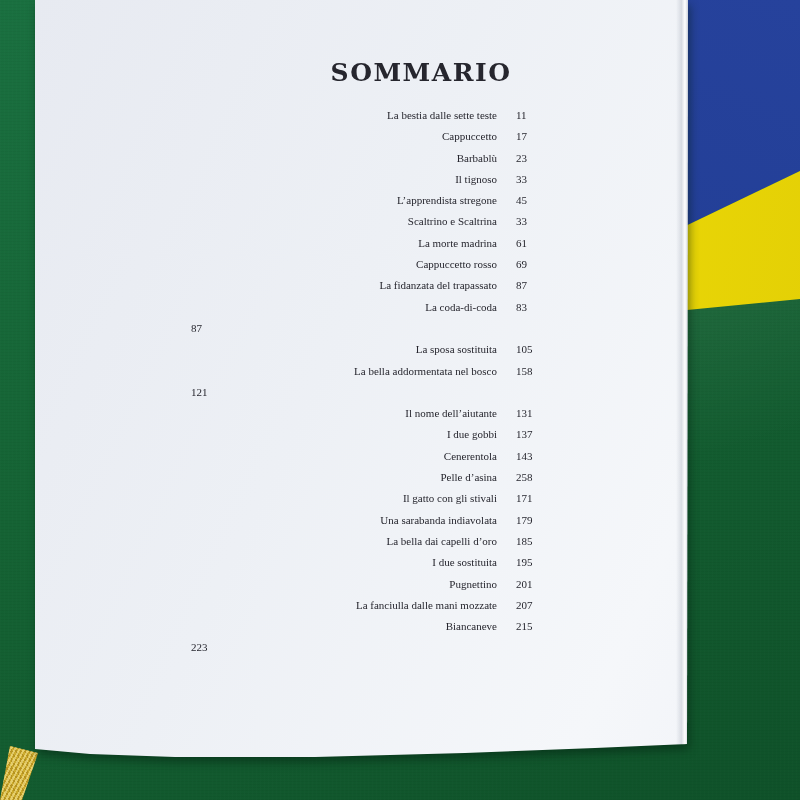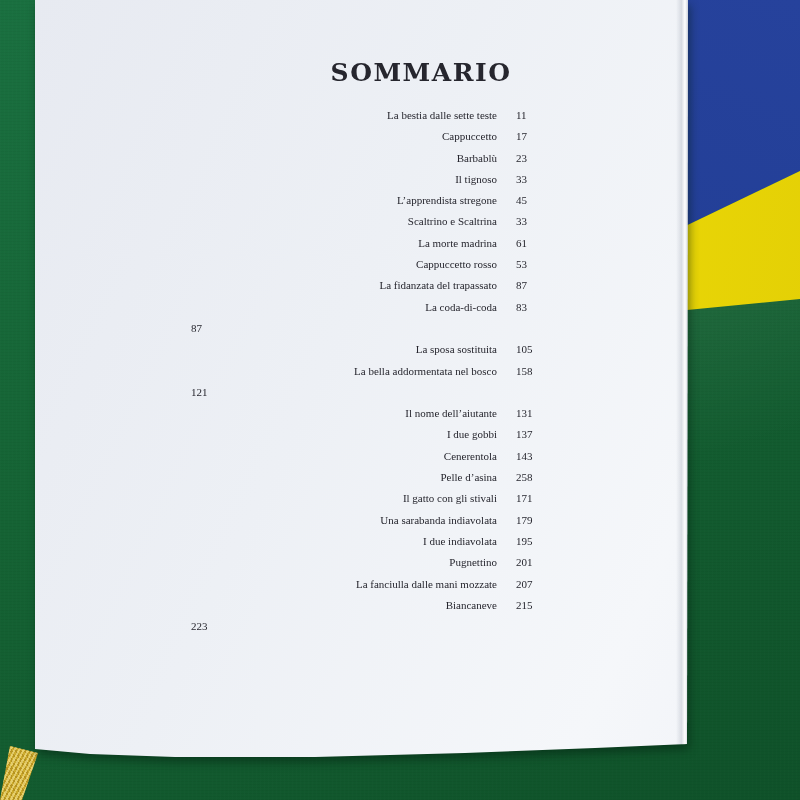--- a/index.html
+++ b/index.html
@@ -105,21 +105,21 @@
           <div class="row">
             <span class="t">Scaltrino e Scaltrina</span>
             <span class="n">33</span>
           </div>
           <div class="row">
             <span class="t">La morte madrina</span>
             <span class="n">61</span>
           </div>
           <div class="row">
             <span class="t">Cappuccetto rosso</span>
-            <span class="n">53</span>
+            <span class="n">69</span>
           </div>
           <div class="row">
             <span class="t">La fidanzata del trapassato</span>
             <span class="n">87</span>
           </div>
           <div class="row">
             <span class="t">La coda-di-coda</span>
             <span class="n">83</span>
           </div>
           <div class="row">
@@ -154,21 +154,25 @@
           </div>
           <div class="row">
             <span class="t">Il gatto con gli stivali</span>
             <span class="n">171</span>
           </div>
           <div class="row">
             <span class="t">Una sarabanda indiavolata</span>
             <span class="n">179</span>
           </div>
           <div class="row">
-            <span class="t">I due indiavolata</span>
+            <span class="t">La bella dai capelli d’oro</span>
+            <span class="n">185</span>
+          </div>
+          <div class="row">
+            <span class="t">I due sostituita</span>
             <span class="n">195</span>
           </div>
           <div class="row">
             <span class="t">Pugnettino</span>
             <span class="n">201</span>
           </div>
           <div class="row">
             <span class="t">La fanciulla dalle mani mozzate</span>
             <span class="n">207</span>
           </div>

